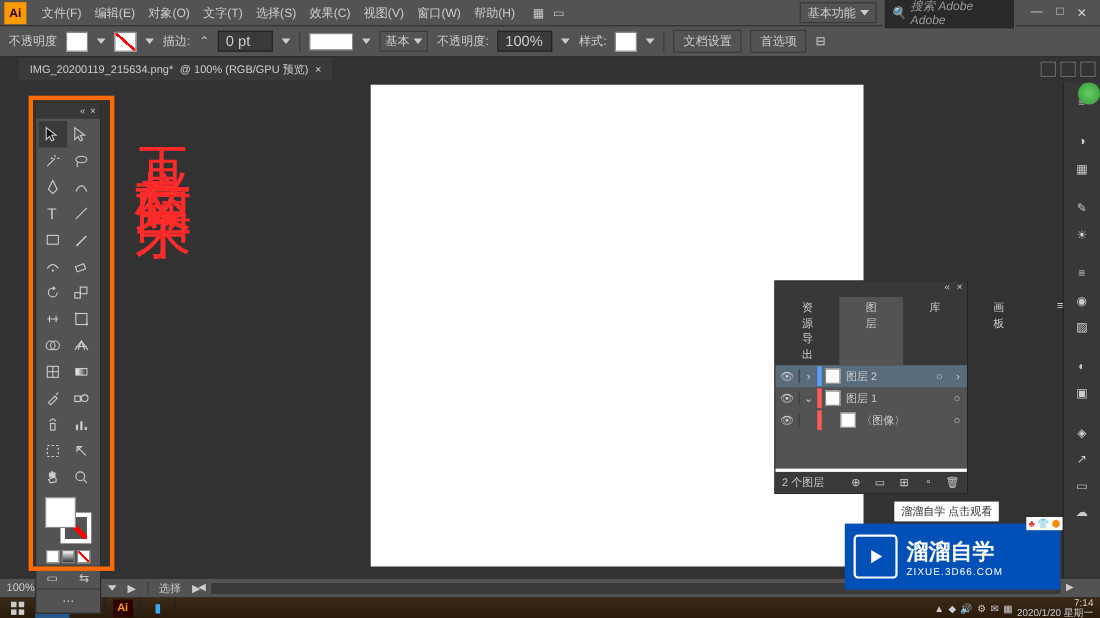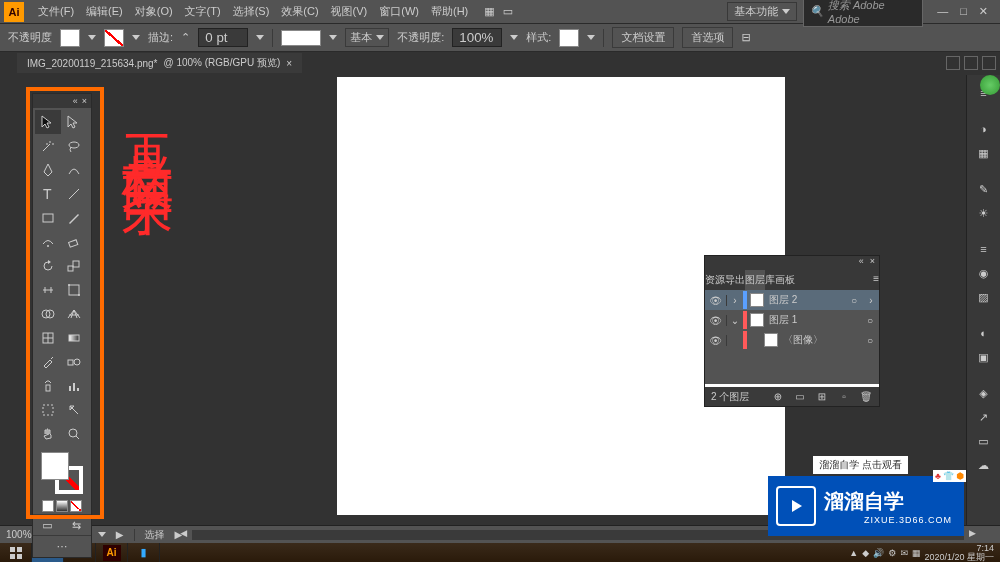--- a/index.html
+++ b/index.html
@@ -66,21 +66,21 @@
 
 .right-dock { width: 34px; background: #383838; display: flex; flex-direction: column; align-items: center; gap: 4px; padding-top: 8px; border-left: 1px solid #222; }
 .right-dock .dock-ic { width: 20px; height: 20px; display: flex; align-items: center; justify-content: center; cursor: pointer; }
 .right-dock .dock-sep { height: 8px; }
 .corner-badge { position: absolute; right: 0; top: 75px; width: 20px; height: 20px; background: radial-gradient(circle,#6c6,#393); border-radius: 50%; z-index: 10; }
 
 
 .layers-panel { position: absolute; right: 120px; top: 255px; width: 176px; background: #535353; border: 1px solid #222; z-index: 6; }
 .lp-head { height: 14px; background: #383838; display: flex; justify-content: flex-end; padding: 0 4px; gap: 6px; font-size: 9px; }
 .lp-tabs { display: flex; background: #383838; }
-.lp-tab { padding: 3px 0; font-size: 10px; cursor: pointer; }
+.lp-tab { padding: 3px 24px; font-size: 10px; cursor: pointer; }
 .lp-tab.active { background: #535353; }
 .lp-body { height: 94px; background: #535353; overflow: hidden; }
 .lp-row { display: flex; align-items: center; height: 20px; font-size: 10px; }
 .lp-eye { width: 22px; text-align: center; border-right: 1px solid #3a3a3a; }
 .lp-toggle { width: 16px; text-align: center; }
 .lp-bar { width: 4px; height: 18px; }
 .lp-thumb { width: 14px; height: 14px; background: #fff; border: 1px solid #888; margin: 0 3px; }
 .lp-name { flex: 1; padding-left: 2px; }
 .lp-circ { width: 18px; text-align: center; }
 .lp-row.sel { background: #5a6b7a; }
@@ -102,21 +102,21 @@
 .task-ai { background: #2e0000; color: #ff9a00; font-weight: bold; font-size: 10px; width: 18px; height: 16px; display: flex; align-items: center; justify-content: center; }
 .tray { margin-left: auto; display: flex; align-items: center; gap: 4px; padding: 0 6px; font-size: 9px; color: #ccc; }
 .tray-time { text-align: right; line-height: 9px; }
 
 
 .watermark { position: absolute; right: 36px; bottom: 26px; width: 196px; height: 60px; background: #0050b8; display: flex; align-items: center; padding: 4px 8px; gap: 8px; z-index: 20; }
 .wm-logo { width: 40px; height: 40px; border: 2px solid #fff; border-radius: 4px; display: flex; align-items: center; justify-content: center; }
 .wm-logo svg { width: 24px; height: 24px; }
 .wm-text { color: #fff; }
 .wm-text .b { font-size: 20px; font-weight: bold; font-family: Liberation Mono, monospace; }
-.wm-text .s { font-size: 9px; letter-spacing: 1px; margin-left: 40px; }
+.wm-text .s { font-size: 9px; letter-spacing: 1px; }
 .wm-side { position: absolute; right: -2px; top: -6px; background: #fff; color: #0050b8; font-size: 9px; padding: 1px 2px; display:flex; gap:2px; }
 .wm-label { position: absolute; right: 92px; bottom: 88px; background: #fff; color: #333; font-size: 10px; padding: 2px 6px; z-index: 20; text-align: center; }
 
 .tri { width: 0; height: 0; border-left: 4px solid transparent; border-right: 4px solid transparent; border-top: 5px solid #ccc; display: inline-block; }
 </style>
 </head>
 <body>
 
 <div class="menubar">
   <div class="ai-logo">Ai</div>

